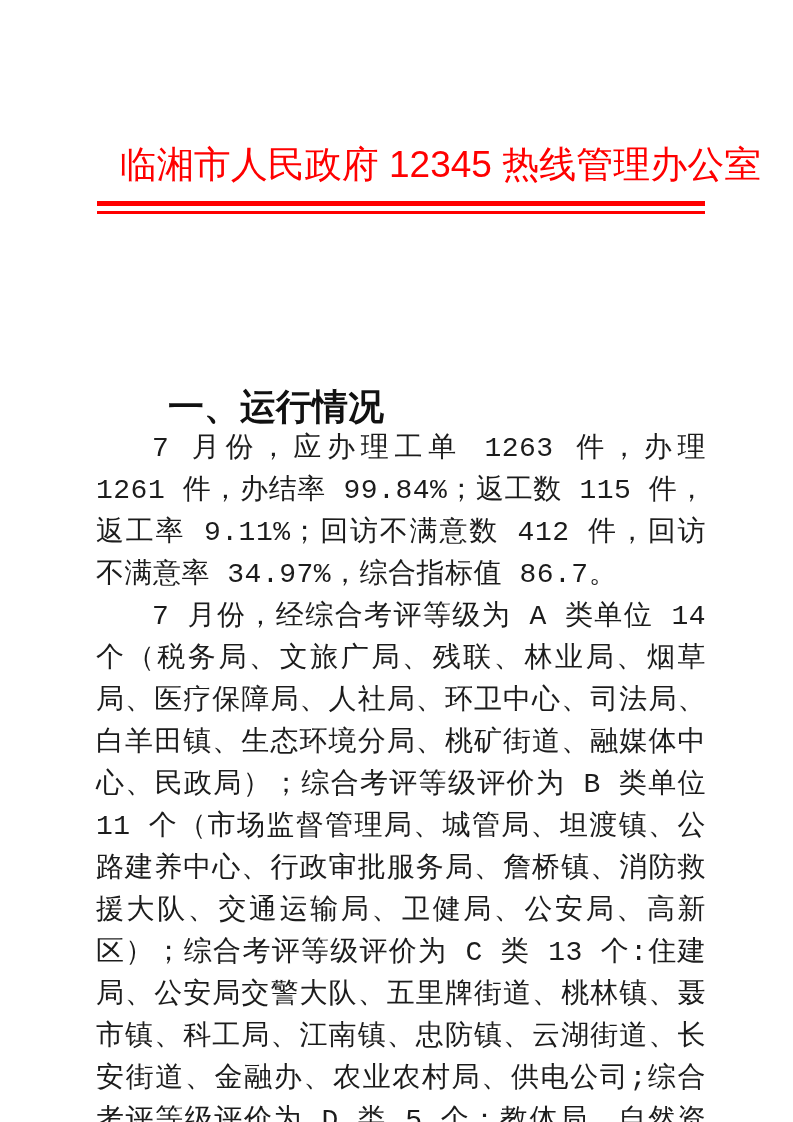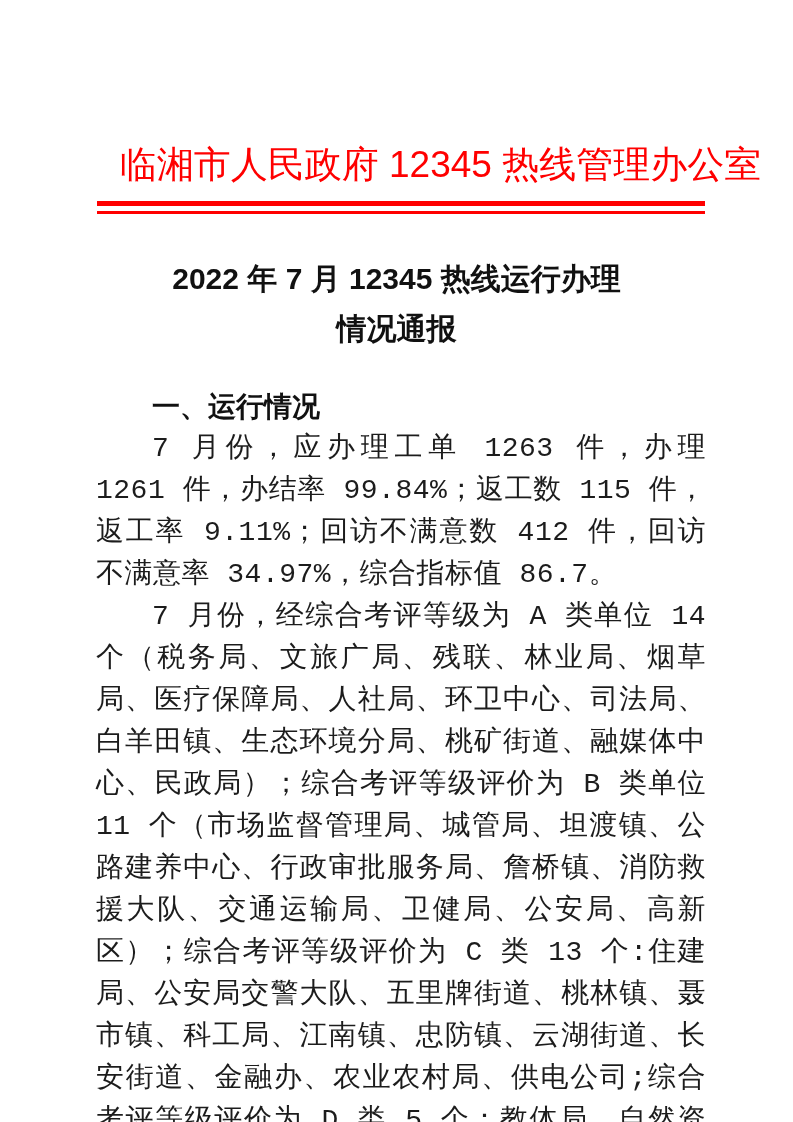--- a/index.html
+++ b/index.html
@@ -55,21 +55,21 @@
     left: 96px;
     width: 610px;
     font-size: 28px;
     line-height: 42px;
     color: #1c1c1c;
   }
   .section-heading {
     margin: 0;
     font-family: "Liberation Sans", "DejaVu Sans", sans-serif;
     font-weight: 700;
-    font-size: 28px;
+    font-size: 36px;
     line-height: 43px;
     text-indent: 2em;
     color: #111111;
   }
   .content p {
     margin: 0;
     text-indent: 2em;
     text-align: justify;
     font-family: Liberation Mono, monospace;
     letter-spacing: 0.5px;
@@ -78,24 +78,20 @@
 </head>
 <body>
 
 <div class="page">
 
   <div class="org-title">临湘市人民政府 12345 热线管理办公室</div>
 
   <div class="rule rule-thick"></div>
   <div class="rule rule-thin"></div>
 
-  <div class="doc-title">
-    <div>2022 年 7 月 12345 热线运行办理</div>
-    <div>情况通报</div>
-  </div>
 
   <div class="content">
     <h2 class="section-heading">一、运行情况</h2>
     <p>7 月份，应办理工单 1263 件，办理 1261 件，办结率 99.84%；返工数 115 件，返工率 9.11%；回访不满意数 412 件，回访不满意率 34.97%，综合指标值 86.7。</p>
     <p>7 月份，经综合考评等级为 A 类单位 14 个（税务局、文旅广局、残联、林业局、烟草局、医疗保障局、人社局、环卫中心、司法局、白羊田镇、生态环境分局、桃矿街道、融媒体中心、民政局）；综合考评等级评价为 B 类单位 11 个（市场监督管理局、城管局、坦渡镇、公路建养中心、行政审批服务局、詹桥镇、消防救援大队、交通运输局、卫健局、公安局、高新区）；综合考评等级评价为 C 类 13 个:住建局、公安局交警大队、五里牌街道、桃林镇、聂市镇、科工局、江南镇、忠防镇、云湖街道、长安街道、金融办、农业农村局、供电公司;综合考评等级评价为 D 类 5 个：教体局、自然资源局、惠临公司、长塘镇、羊楼司镇；无工单办理单位 10 个。</p>
   </div>
 
 </div>
 
 </body></html>

